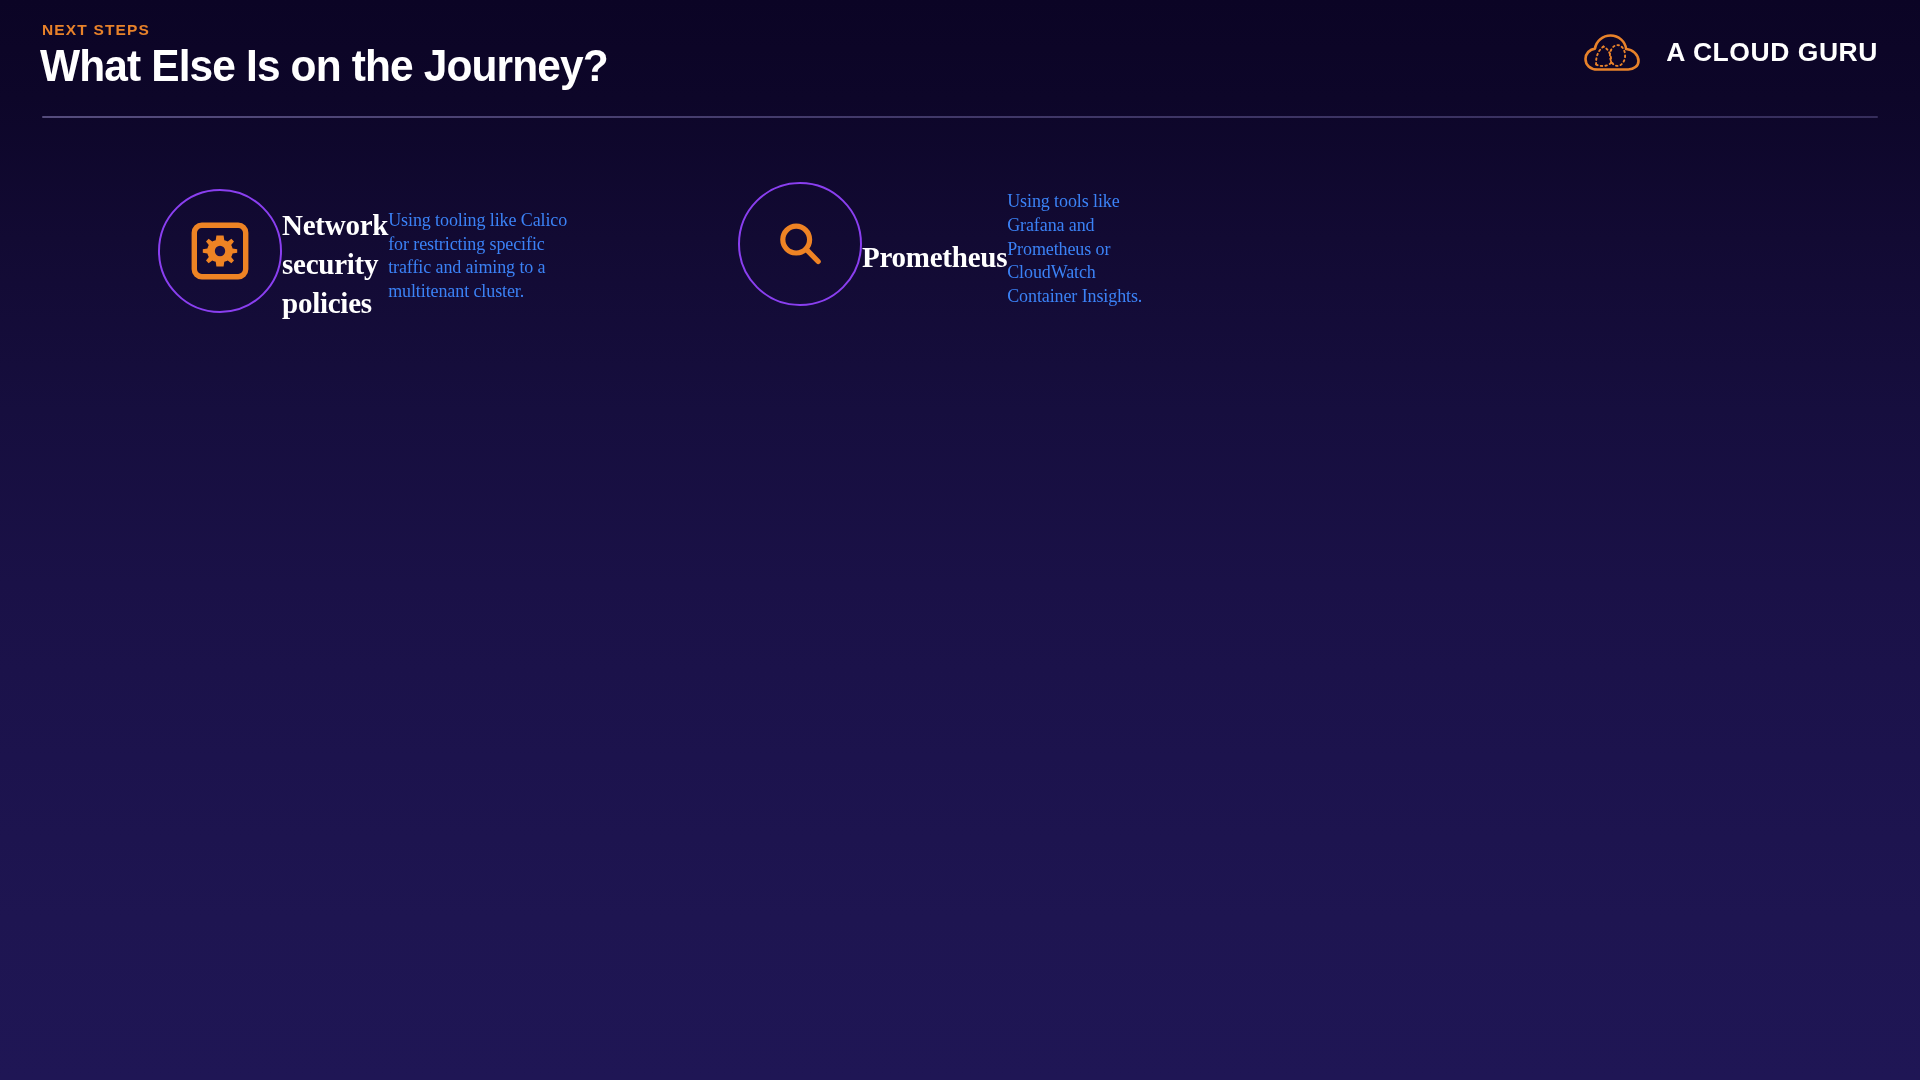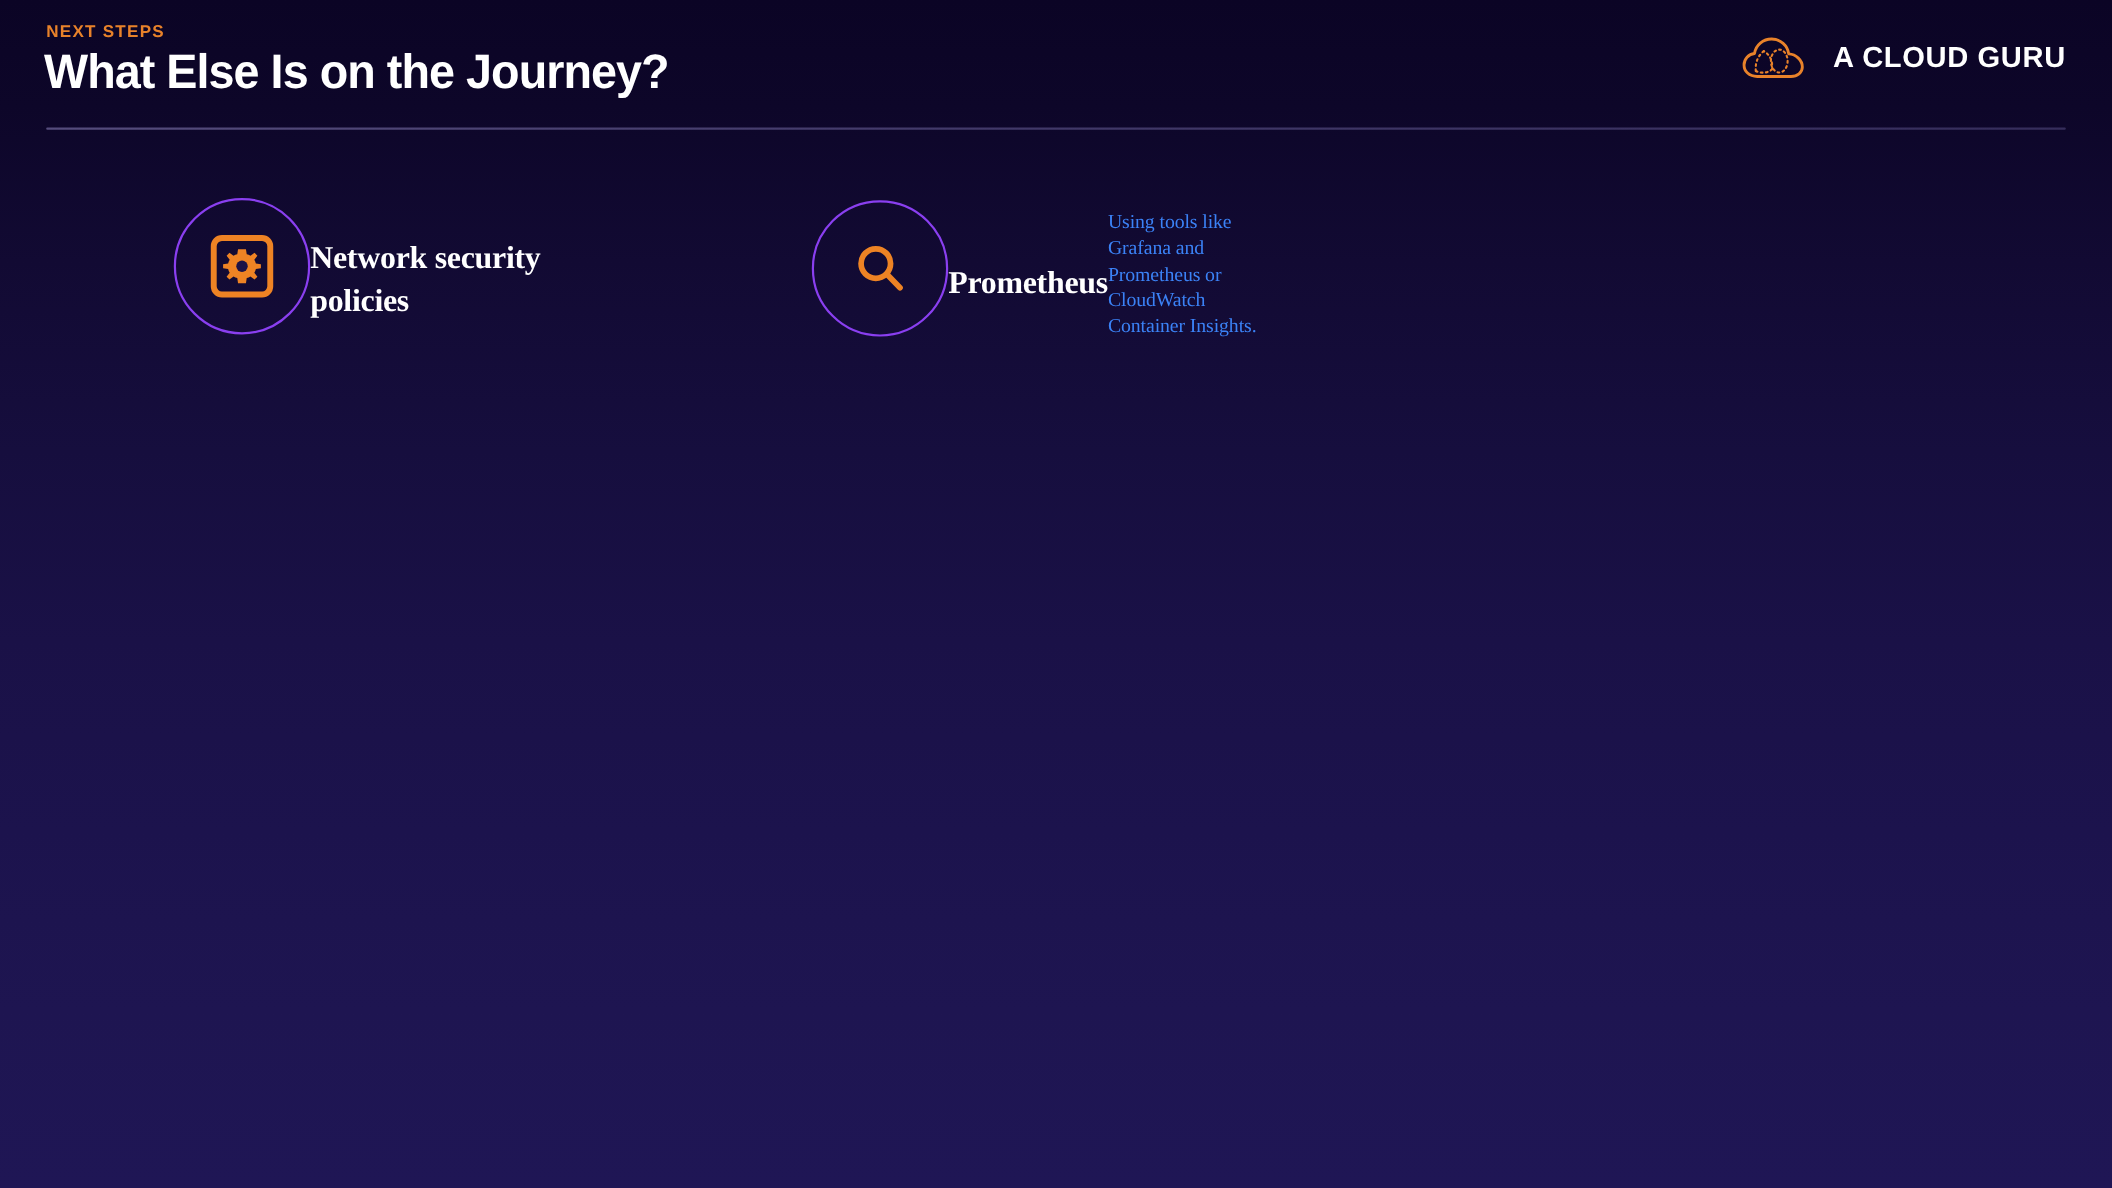--- a/index.html
+++ b/index.html
@@ -202,20 +202,21 @@
                      a11.6 11.6 0 0 1 -3.4 1.4 l-0.7 4.6 -3.6 0 -3.6 0 -0.7 -4.6
                      a11.6 11.6 0 0 1 -3.4 -1.4 l-3.7 2.8 -2.6 -2.6 2.8 -3.7
                      a11.6 11.6 0 0 1 -1.4 -3.4 l-4.6 -0.7 0 -3.6 4.6 -0.7
                      a11.6 11.6 0 0 1 1.4 -3.4 l-2.8 -3.7 2.6 -2.6 3.7 2.8
                      a11.6 11.6 0 0 1 3.4 -1.4 l0.7 -4.6 z" fill="#ee8324"></path>
             <circle cx="29" cy="29" r="5.2" fill="#1b1247"></circle>
           </svg>
         </span>
       </div>
       <div class="card-title">Network security policies</div>
+      <div class="card-body">Using tooling like Calico for restricting specific traffic and aiming to a multitenant cluster.</div>
     </div>
 
     <div class="card card-2">
       <div class="icon-ring">
         <span>
           <svg width="58" height="58" viewBox="0 0 58 58" fill="none" aria-hidden="true">
             <circle cx="25.2" cy="24.6" r="13.4" stroke="#ee8324" stroke-width="5.2" fill="none"></circle>
             <line x1="35.3" y1="34.4" x2="47.2" y2="46.5" stroke="#ee8324" stroke-width="5.2" stroke-linecap="round"></line>
           </svg>
         </span>

